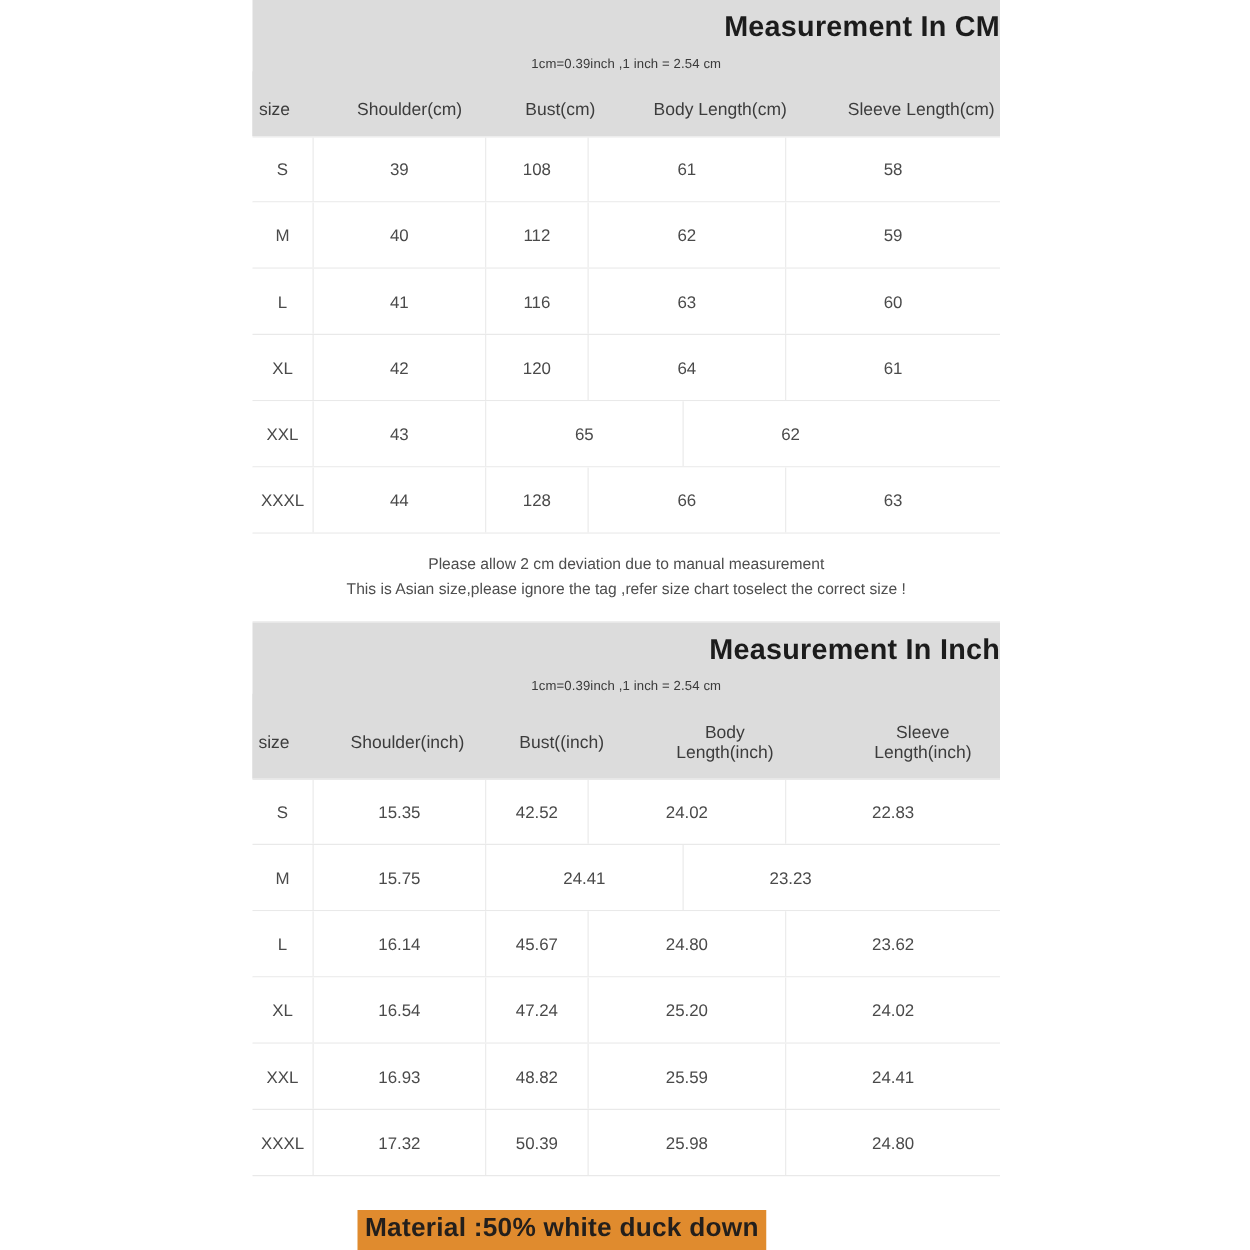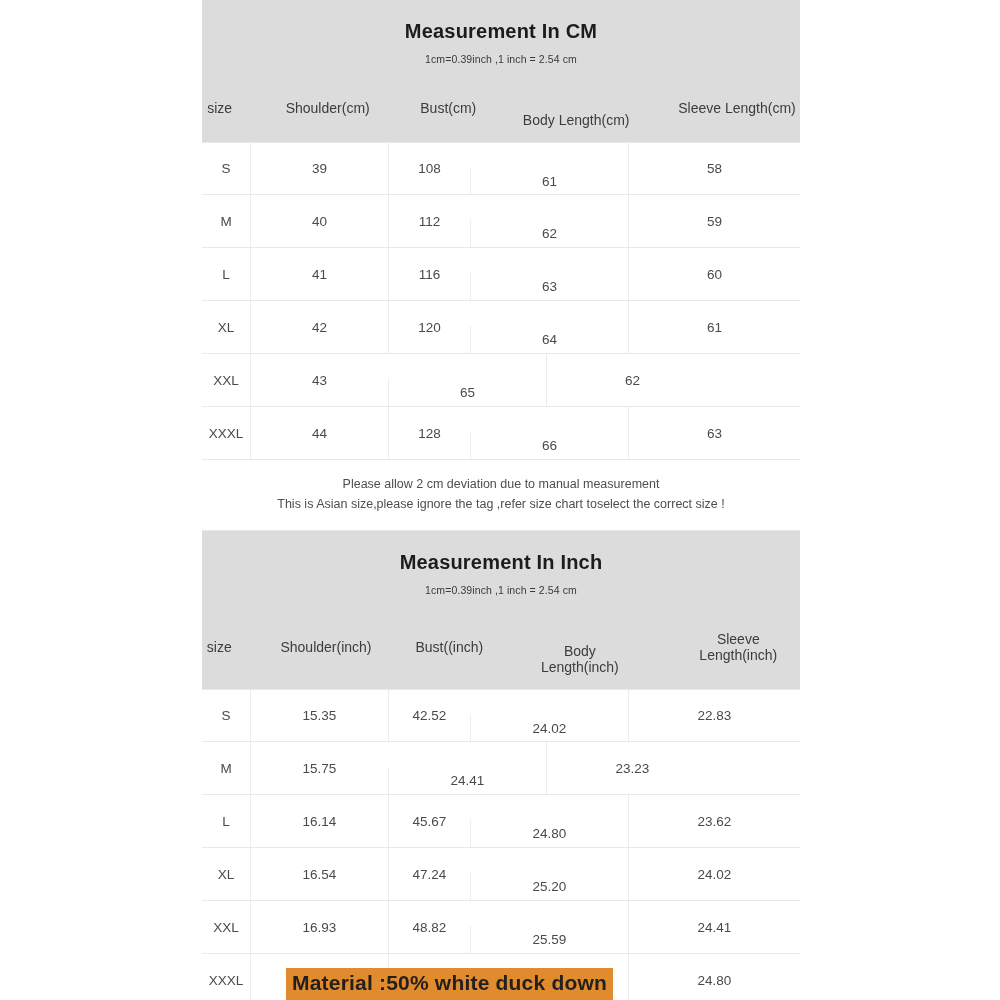--- a/index.html
+++ b/index.html
@@ -25,26 +25,26 @@
     width: 598px;
   }
 
   
   .band {
     background: #dcdcdc;
     width: 100%;
     box-sizing: border-box;
   }
   .band-title {
-    text-align: center;
-    font-size: 20px;
+    text-align: right;
+    font-size: 23px;
     font-weight: bold;
     color: #1c1c1c;
     letter-spacing: 0.2px;
-    padding-top: 20px;
+    padding-top: 8px;
   }
   .band-sub {
     text-align: center;
     font-size: 10.5px;
     color: #3a3a3a;
     padding-top: 10px;
     letter-spacing: 0.1px;
   }
 
   
@@ -59,21 +59,21 @@
     align-items: center;
     justify-content: center;
     font-size: 13.5px;
     color: #4a4a4a;
     text-align: center;
   }
   
   .c0 { width: 48px;  }
   .c1 { width: 138px; }
   .c2 { width: 82px;  }
-  .c3 { width: 158px; margin-top: 25px; }
+  .c3 { width: 158px; }
   .c4 { width: 172px; }
 
   .head-row {
     background: #dcdcdc;
     padding-top: 22px;
     padding-bottom: 14px;
     gap: 40px;
   }
   .head-row .cell {
     font-size: 14px;

